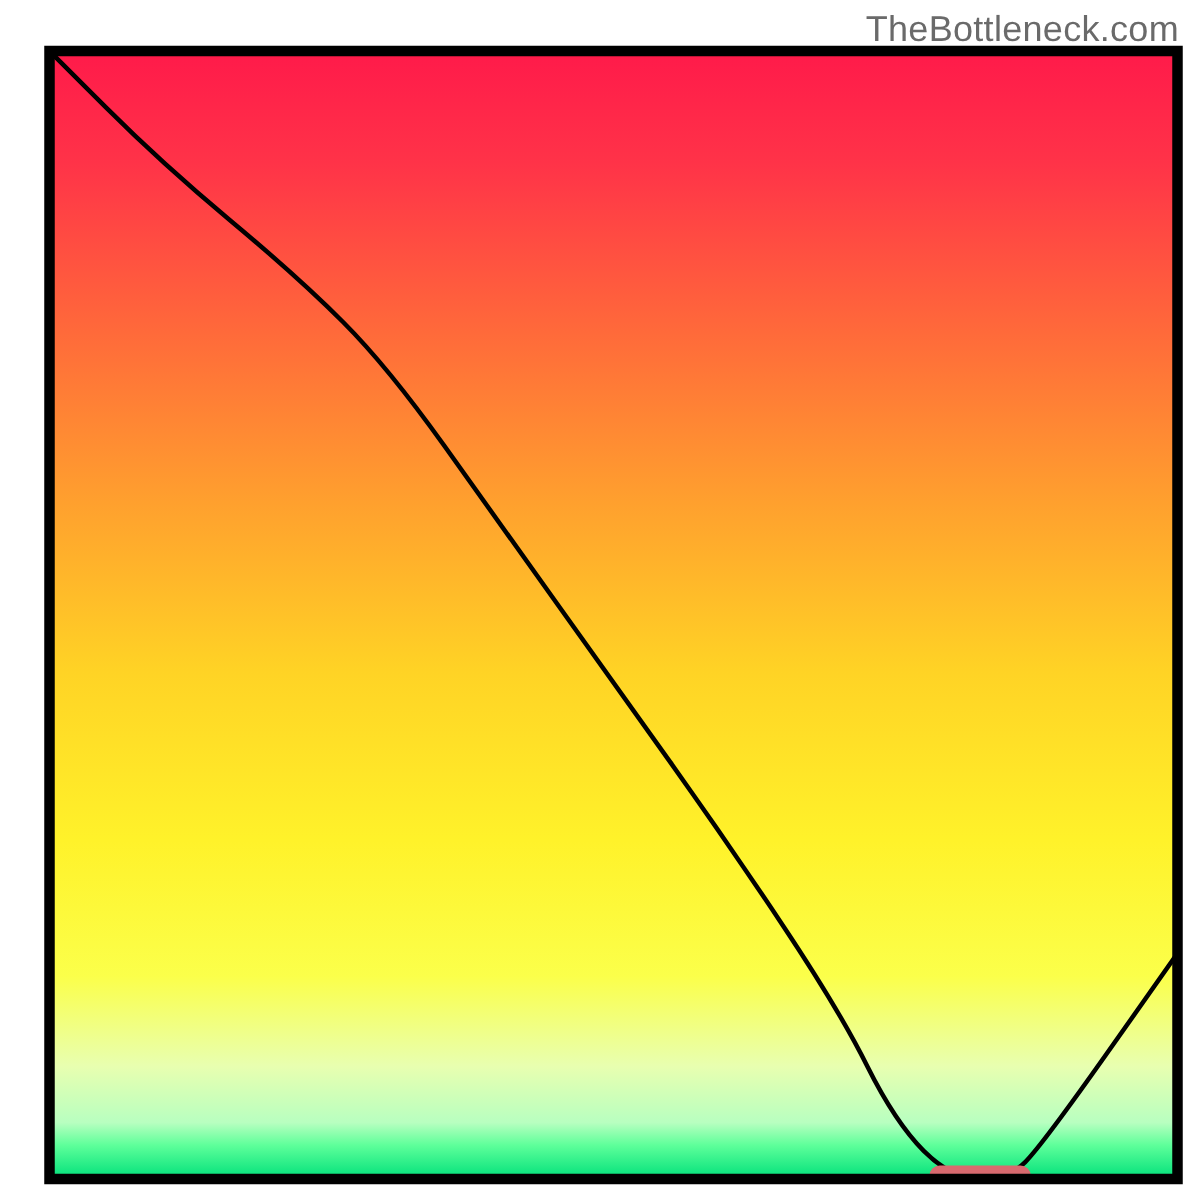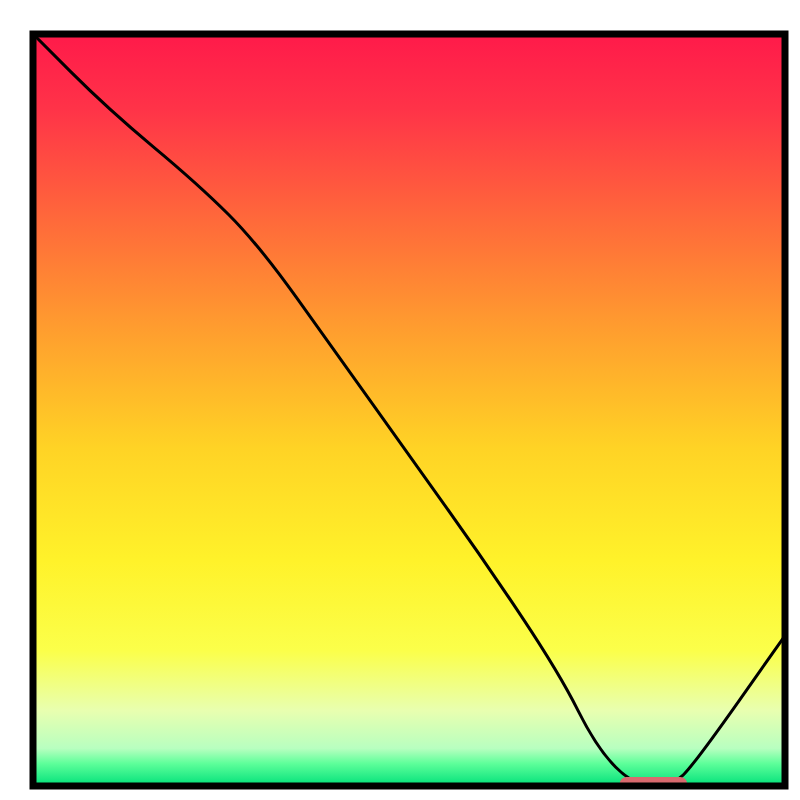--- a/index.html
+++ b/index.html
@@ -25,20 +25,21 @@
     letter-spacing: 0.2px;
   }
   svg {
     display: block;
   }
 </style>
 </head>
 <body>
 
 <div class="container">
+  <div class="watermark">TheBottleneck.com</div>
 
   <svg id="chart-svg" width="800" height="800" viewBox="0 0 800 800">
     <defs>
       <linearGradient id="heat" x1="0" y1="0" x2="0" y2="1">
           <stop offset="0%" stop-color="#ff1a4a"></stop>
           <stop offset="10%" stop-color="#ff3348"></stop>
           <stop offset="25%" stop-color="#ff6a3a"></stop>
           <stop offset="40%" stop-color="#ffa02e"></stop>
           <stop offset="55.00000000000001%" stop-color="#ffd325"></stop>
           <stop offset="70%" stop-color="#fff22a"></stop>

